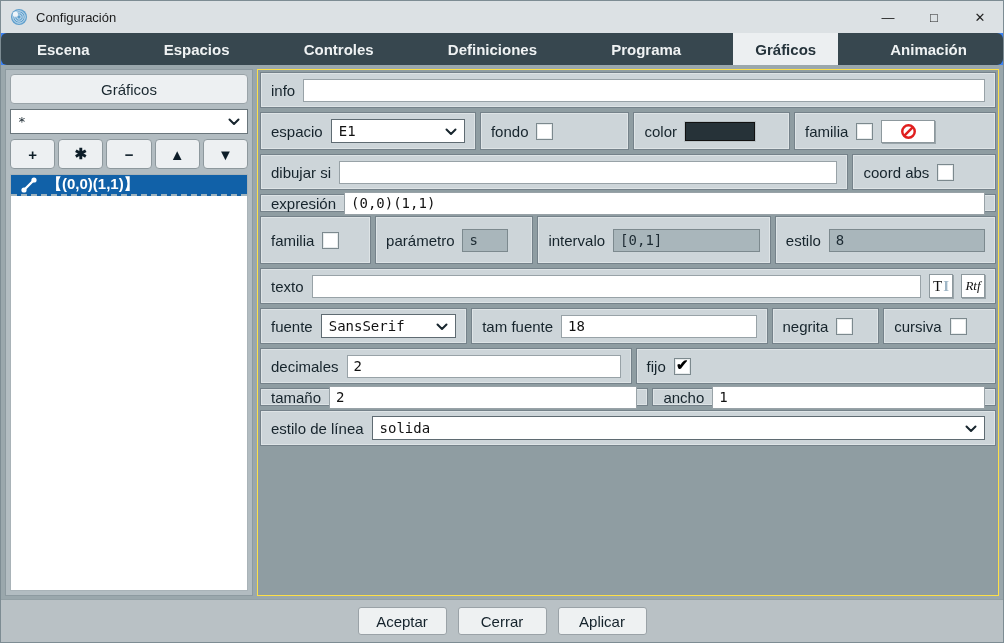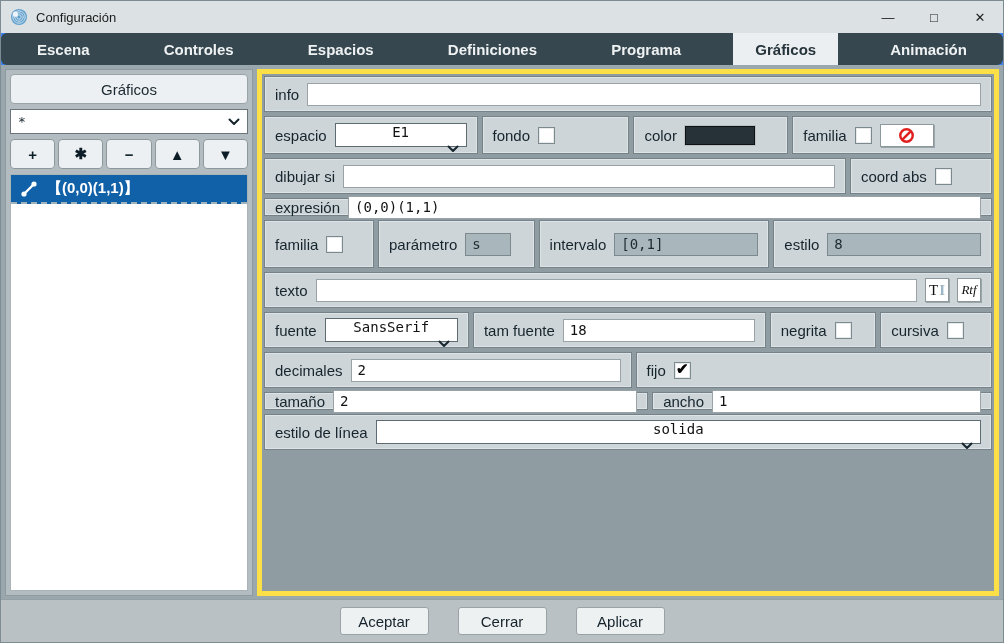--- a/index.html
+++ b/index.html
@@ -49,47 +49,47 @@
     font-family:"DejaVu Sans Mono", monospace; font-size:13px; color:#16242c;
   }
   .lp-toolbar { display:flex; gap:3px; }
   .lp-toolbar .tool-btn {
     flex:1; height:30px; background:#edf0f2; border:1px solid #8d989d; border-radius:4px;
     display:flex; align-items:center; justify-content:center;
     font-size:15px; font-weight:bold; color:#0d1d28; cursor:default;
   }
   .lp-list { flex:1; background:#ffffff; border:1px solid #a9b3b8; overflow:hidden; }
   .list-item {
-    height:29px; display:flex; align-items:center; gap:9px; padding:0 9px;
+    height:21px; display:flex; align-items:center; gap:9px; padding:0 9px;
     font-size:15px; font-weight:bold;
   }
   .list-item.selected { color:#fff; border-bottom:2px dashed #9fb3bd; }
   
   .right-panel {
     position:absolute; left:256px; top:4px; right:4px; bottom:3px;
-    border:5px solid #fde047; background:#8f9da2; padding:2px;
+    border:1px solid #fde047; background:#8f9da2; padding:2px;
     display:flex; flex-direction:column; gap:4px;
   }
   .row { display:flex; gap:4px; }
   .panel {
     background:#cdd5d9; border:1px solid #75828a; box-shadow:inset 0 0 0 1px #dee4e6;
     display:flex; align-items:center; padding:0 10px; gap:8px; min-width:0;
   }
   .h36{height:36px} .h38{height:38px} .h34{height:18px} .h40{height:48px}
   .lbl { font-size:15px; color:#16242c; white-space:nowrap; }
   .tinput {
     height:23px; background:#fff; border:1px solid #98a2a7; padding:0 6px;
     font-family:"DejaVu Sans Mono", monospace; font-size:14px; color:#111; min-width:0;
   }
   .tinput.grow { flex:1; }
   .tinput.disabled { background:#a9b6bb; border-color:#7c898e; color:#1d2b33; }
   .selectbox {
-    height:24px; background:#fff; border:1px solid #5f6b72; padding:0 7px;
+    height:24px; background:#fff; border:1px solid #5f6b72; padding:8px 7px;
     display:flex; align-items:center;
-    font-family:"DejaVu Sans Mono", monospace; font-size:14px; color:#111;flex-direction:column;
+    font-family:"DejaVu Sans Mono", monospace; font-size:14px; color:#111;
   }
   .selectbox.grow { flex:1; }
   .chev { margin-left:auto; flex:0 0 auto; padding-left:8px; }
   .checkbox {
     width:17px; height:17px; background:#fff; border:1px solid #7c898e;
     box-shadow:inset 0 0 0 1px #e7ebec; display:flex; align-items:center; justify-content:center;
     flex:0 0 auto; font-size:15px; font-weight:bold; color:#000;
   }
   .checkbox.checked::after { content:"\2714"; margin-top:-2px; }
   .swatch { width:70px; height:19px; border:1px solid #111; box-shadow:0 0 0 1px #b9c2c6; }
@@ -102,21 +102,21 @@
     box-shadow:1px 1px 0 #9aa5aa; display:flex; align-items:center; justify-content:center;
     font-family:"Liberation Serif", serif; font-size:15px; color:#111; flex:0 0 auto;
   }
   .sq-btn .cursor-bar { color:#9fb6c6; font-weight:bold; margin-left:1px; }
   .sq-btn.rtf { font-style:italic; font-size:13px; }
   .filler { flex:1; }
   
   .footer {
     position:absolute; left:0; right:0; bottom:0; height:43px;
     background:#b9c1c5; border-top:1px solid #93a0a5;
-    display:flex; align-items:center; justify-content:center; gap:29px;
+    display:flex; align-items:center; justify-content:center; gap:11px;
   }
   .footer-btn {
     width:89px; height:28px; background:#eef1f2; border:1px solid #9aa2a7; border-radius:3px;
     display:flex; align-items:center; justify-content:center;
     font-size:15px; color:#14222b; cursor:default;
   }
 </style>
 </head>
 <body>
 
@@ -133,22 +133,22 @@
     <span>Configuración</span>
     <div class="win-controls">
       <span class="win-btn">—</span>
       <span class="win-btn">□</span>
       <span class="win-btn">✕</span>
     </div>
   </div>
 
   <div class="tabbar">
     <span class="tab">Escena</span>
+    <span class="tab">Espacios</span>
     <span class="tab">Controles</span>
-    <span class="tab">Espacios</span>
     <span class="tab">Definiciones</span>
     <span class="tab">Programa</span>
     <span class="tab active">Gráficos</span>
     <span class="tab">Animación</span>
   </div>
 
   <div class="content">
 
     <div class="left-panel">
       <div class="lp-header">Gráficos</div>

